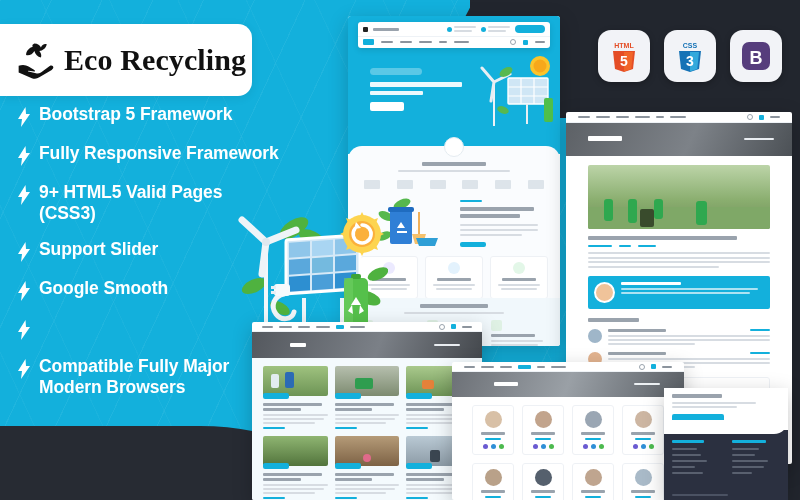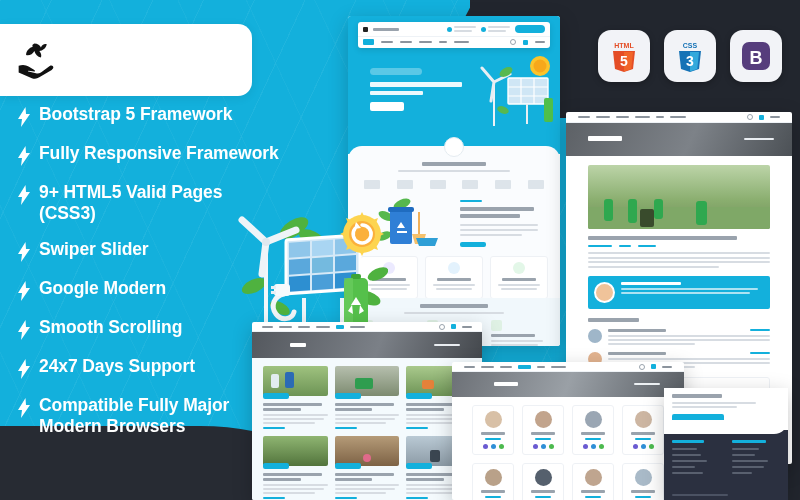--- a/index.html
+++ b/index.html
@@ -105,20 +105,21 @@
   <div class="pattern"></div>
   <div class="bg-dark-tr"></div>
   <div class="bg-dark-right"></div>
   <div class="bg-dark-bl"></div>
 
   <div class="logo-panel">
     <svg class="logo-mark" viewBox="0 0 48 46">
       <path fill="#111" d="M22 3c4 0 7 2 8 5 1-3 4-5 7-4-1 5-5 8-9 8 2 2 3 5 2 8-4-1-7-4-8-8-2 4-6 6-10 5 0-5 4-9 8-10-1-2 0-3 2-4z"></path>
       <path fill="#111" d="M3 30c5-2 9-1 12 1l7 4c1 1 1 2 0 2l-7-1c-1 0-1 1 0 1l9 2c2 1 4 0 6-1l11-8c2-1 4 0 4 2 0 1-1 2-2 3L28 44c-3 2-6 2-9 1L3 38z"></path>
     </svg>
+    <div class="logo-text">Eco Recycling</div>
   </div>
 
   <div class="features">
     <div class="feat">
       <svg class="bolt" viewBox="0 0 12 20">
           <path fill="#fff" d="M7.5 0 0 12h4l-1 8 9-13H8z"></path>
         </svg>
       <div class="feat-label">Bootstrap 5 Framework</div>
     </div>
     <div class="feat">
@@ -130,39 +131,32 @@
     <div class="feat">
       <svg class="bolt" viewBox="0 0 12 20">
           <path fill="#fff" d="M7.5 0 0 12h4l-1 8 9-13H8z"></path>
         </svg>
       <div class="feat-label">9+ HTML5 Valid Pages (CSS3)</div>
     </div>
     <div class="feat">
       <svg class="bolt" viewBox="0 0 12 20">
           <path fill="#fff" d="M7.5 0 0 12h4l-1 8 9-13H8z"></path>
         </svg>
-      <div class="feat-label">Swiper Slider</div>
+      <div class="feat-label">Support Slider</div>
     </div>
     <div class="feat">
       <svg class="bolt" viewBox="0 0 12 20">
           <path fill="#fff" d="M7.5 0 0 12h4l-1 8 9-13H8z"></path>
         </svg>
-      <div class="feat-label">Google Modern</div>
+      <div class="feat-label">Google Smooth</div>
     </div>
     <div class="feat">
       <svg class="bolt" viewBox="0 0 12 20">
           <path fill="#fff" d="M7.5 0 0 12h4l-1 8 9-13H8z"></path>
         </svg>
-      <div class="feat-label">Smooth Scrolling</div>
-    </div>
-    <div class="feat">
-      <svg class="bolt" viewBox="0 0 12 20">
-          <path fill="#fff" d="M7.5 0 0 12h4l-1 8 9-13H8z"></path>
-        </svg>
-      <div class="feat-label">24x7 Days Support</div>
     </div>
     <div class="feat">
       <svg class="bolt" viewBox="0 0 12 20">
           <path fill="#fff" d="M7.5 0 0 12h4l-1 8 9-13H8z"></path>
         </svg>
       <div class="feat-label">Compatible Fully Major Modern Browsers</div>
     </div>
   </div>
 
   <div class="badges">

